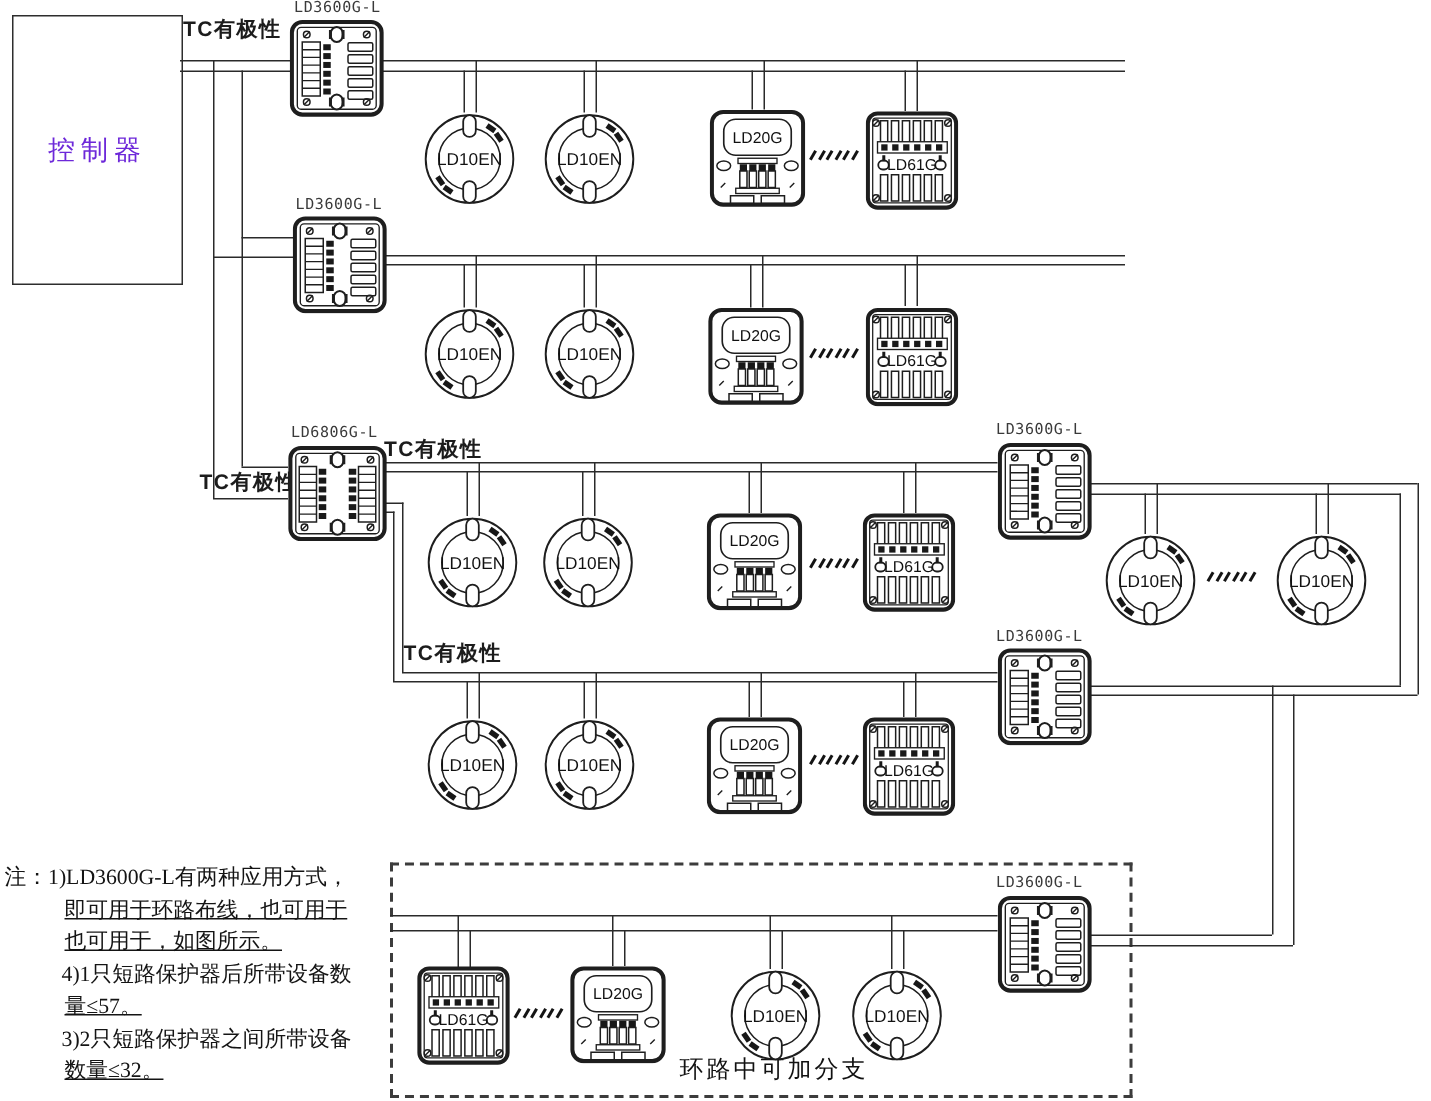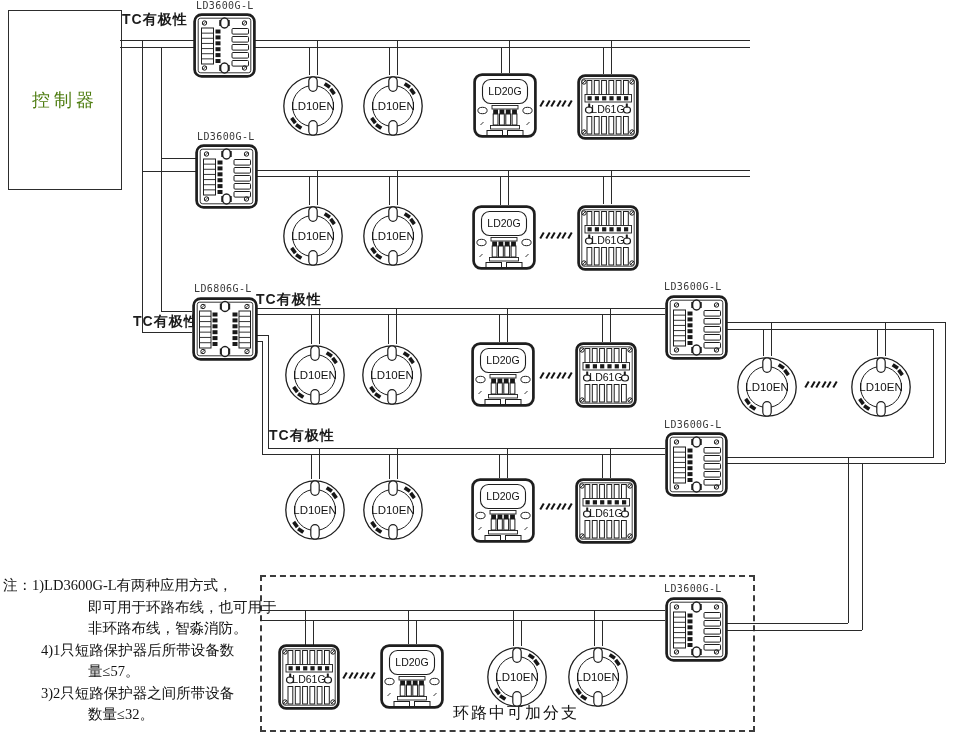--- a/index.html
+++ b/index.html
@@ -3,26 +3,26 @@
 <meta charset="utf-8">
 <style>
   html,body{margin:0;padding:0;background:#fff;}
   #canvas{position:relative;width:954px;height:734px;background:#fff;overflow:hidden;
           font-family:"Liberation Sans",sans-serif;}
   .wire{position:absolute;background:#2a2a2a;}
   .device{position:absolute;line-height:0;}
   .caption{position:absolute;font:10px "DejaVu Sans Mono",monospace;color:#3a3a3a;letter-spacing:.4px;white-space:nowrap;}
   .tc{position:absolute;font-weight:bold;font-size:14px;color:#1c1c1c;letter-spacing:1px;white-space:nowrap;}
   .controller{position:absolute;left:8px;top:10px;width:112px;height:178px;border:1.6px solid #2d2d2d;
-              display:flex;align-items:center;justify-content:center;font-size:18px;letter-spacing:4px;color:#4d7c0f;background:#fff;}
+              display:flex;align-items:center;justify-content:center;font-size:18px;letter-spacing:4px;color:#6d28d9;background:#fff;}
   .dashedbox{position:absolute;left:260px;top:575px;width:491px;height:153px;border:2px dashed #3c3c3c;}
   .notes{position:absolute;left:3px;top:575px;width:262px;font-family:"Liberation Serif",serif;
          font-size:14.5px;color:#141414;line-height:21.5px;}
   .notes div{white-space:nowrap;}
-  .ind1{margin-left:38px;} .ind2{margin-left:85px;}
+  .ind1{margin-left:38px;} .ind2{margin-left:40px;text-decoration:underline;}
   .branch{position:absolute;left:453px;top:703px;font-family:"Liberation Serif",serif;
           font-size:16px;letter-spacing:2px;color:#111;white-space:nowrap;}
   .dots{position:absolute;display:flex;gap:3.5px;}
   .dots i{display:block;width:2px;height:7px;background:#141414;transform:rotate(30deg);}
   .logo{position:absolute;left:818px;top:666px;display:flex;align-items:center;gap:5px;}
   .logo-texts{display:flex;flex-direction:column;line-height:1.1;}
   .logo-name{font-size:17px;font-weight:700;color:#4f4f4f;letter-spacing:1px;}
   .logo-site{font-size:13.5px;font-weight:700;color:#3a3a3a;font-family:"DejaVu Sans Mono",monospace;}
   svg{display:block;}
 </style>
@@ -39,21 +39,21 @@
   <div class="tc" style="left:256px;top:291px;">TC有极性</div>
   <div class="tc" style="left:133px;top:313px;">TC有极性</div>
   <div class="tc" style="left:269px;top:427px;">TC有极性</div>
 
   <div class="dashedbox"></div>
   <div class="branch">环路中可加分支</div>
 
   <div class="notes">
     <div>注：1)LD3600G-L有两种应用方式，</div>
     <div class="ind2">即可用于环路布线，也可用于</div>
-    <div class="ind2">非环路布线，智淼消防。</div>
+    <div class="ind2">也可用于，如图所示。</div>
     <div class="ind1">4)1只短路保护器后所带设备数</div>
     <div class="ind2">量≤57。</div>
     <div class="ind1">3)2只短路保护器之间所带设备</div>
     <div class="ind2">数量≤32。</div>
   </div>
 
 
 <div class="wire" style="left: 120px; top: 40px; width: 74px; height: 1.3px;"></div>
     <div class="wire" style="left: 120px; top: 47px; width: 74px; height: 1.3px;"></div>
     <div class="wire" style="left: 255px; top: 40px; width: 495px; height: 1.3px;"></div>

